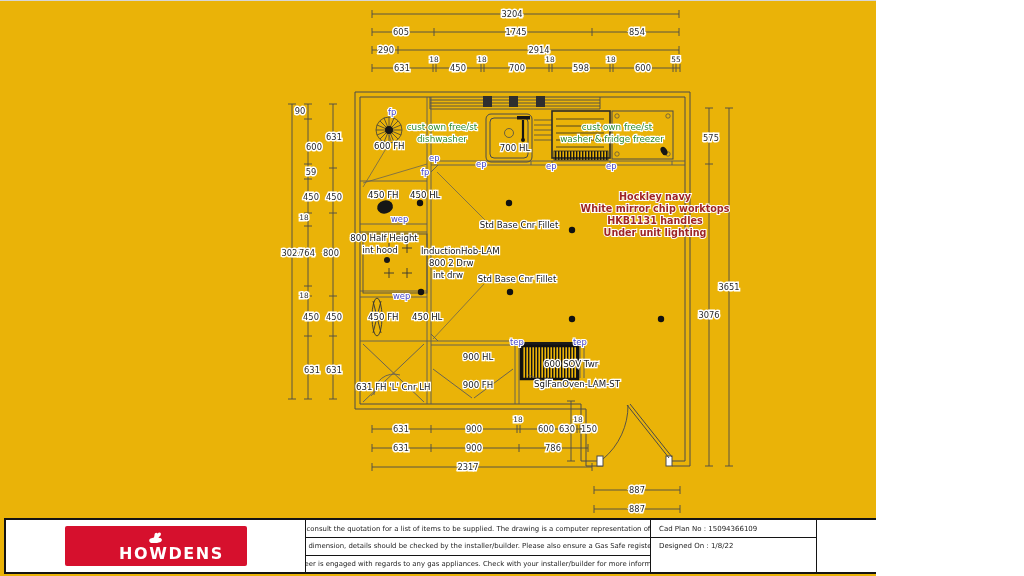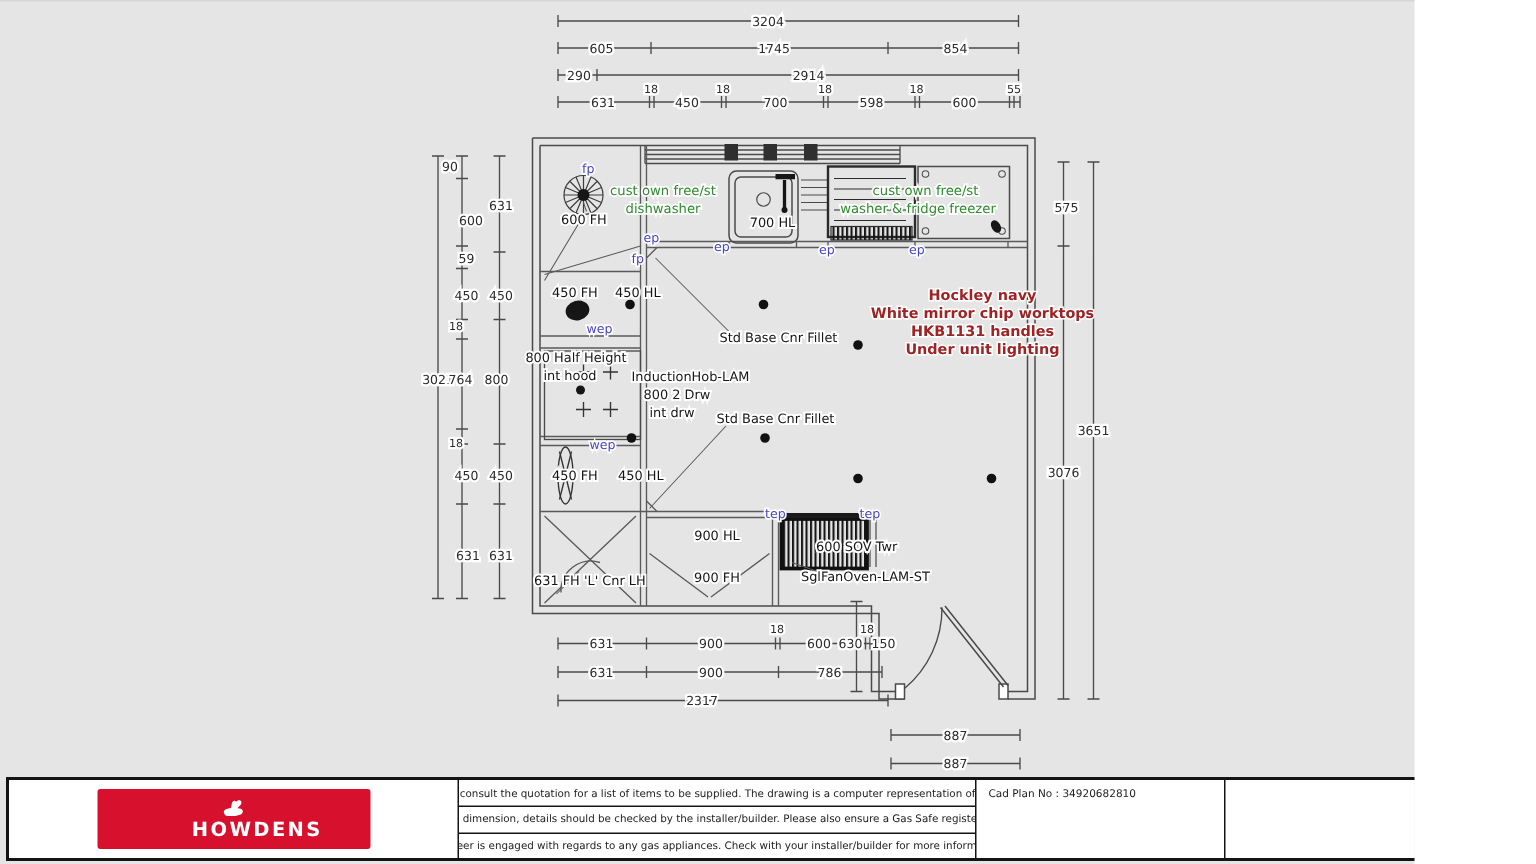--- a/index.html
+++ b/index.html
@@ -1,16 +1,16 @@
 <!DOCTYPE html>
 <html><head>
 <meta charset="utf-8">
 <style>
   html,body{margin:0;padding:0;background:#fff;}
-  .sheet{position:relative;width:943px;height:576px;background:#e5e5e5;overflow:hidden;
+  .sheet{position:relative;width:876px;height:576px;background:#eab308;overflow:hidden;
          border-top:1px solid #d6d6d6;font-family:"DejaVu Sans",sans-serif;}
   svg text{font-family:"DejaVu Sans",sans-serif;}
   .dim{font-size:8.3px;fill:#2b2b2b;text-anchor:middle;stroke:#fff;stroke-width:3px;paint-order:stroke;}
   .dimsm{font-size:7.4px;fill:#2b2b2b;text-anchor:middle;stroke:#fff;stroke-width:3px;paint-order:stroke;}
   .lbl{font-size:8.6px;fill:#161616;stroke:#fff;stroke-width:2.6px;paint-order:stroke;}
   .mid{text-anchor:middle;}
   .green{font-size:8.8px;fill:#2e8b2e;text-anchor:middle;stroke:#fff;stroke-width:2.4px;paint-order:stroke;}
   .blue{font-size:8.4px;fill:#4646c8;stroke:#fff;stroke-width:2.2px;paint-order:stroke;}
   .red{font-size:9.6px;font-weight:bold;fill:#9e2424;text-anchor:middle;stroke:#fff;stroke-width:2px;paint-order:stroke;}
   .footer{position:absolute;left:4px;top:517px;width:1014px;height:56px;border:2px solid #141414;
@@ -19,21 +19,21 @@
   .fc1{width:300px;border-right:1px solid #141414;display:flex;align-items:center;justify-content:center;}
   .fc2{width:345px;border-right:1px solid #141414;}
   .fc3{width:166px;border-right:1px solid #141414;}
   .fc4{flex:1;}
   .frow{box-sizing:border-box;height:33.33%;display:flex;align-items:center;padding:0 8px;
         font-size:7px;color:#222;white-space:pre;overflow:hidden;}
   .frow+.frow{border-top:1px solid #141414;}
   .fc2 .frow{justify-content:center;font-size:6.9px;}
   .logo{width:182px;height:40px;background:#d6102d;display:flex;flex-direction:column;
         align-items:center;justify-content:center;border-radius:2px;}
-  .logo-text{color:#fff;font-weight:bold;font-size:13px;letter-spacing:1.6px;line-height:1;margin-top:1px;margin-left:32px;}
+  .logo-text{color:#fff;font-weight:bold;font-size:16px;letter-spacing:1.6px;line-height:1;margin-top:1px;margin-left:32px;}
 </style>
 </head>
 <body>
 
 <div class="sheet">
 <svg width="1024" height="517" viewBox="0 0 1024 517">
   <defs>
     <pattern id="hv" width="3" height="4" patternUnits="userSpaceOnUse">
       <rect x="0" y="0" width="1.4" height="4" fill="#161616"></rect>
     </pattern>
@@ -260,18 +260,19 @@
       </svg>
       <div class="logo-text">HOWDENS</div>
     </div>
   </div>
   <div class="fcell fc2">
     <div class="frow">Please consult the quotation for a list of items to be supplied. The drawing is a computer representation of layout</div>
     <div class="frow">and dimension, details should be checked by the installer/builder. Please also ensure a Gas Safe registered</div>
     <div class="frow">engineer is engaged with regards to any gas appliances. Check with your installer/builder for more information.</div>
   </div>
   <div class="fcell fc3">
-    <div class="frow">Cad Plan No : 34920682810</div>
+    <div class="frow">Cad Plan No : 15094366109</div>
+    <div class="frow">Designed On : 1/8/22</div>
   </div>
   <div class="fcell fc4">
   </div>
 </div>
 </div>
 
 </body></html>

